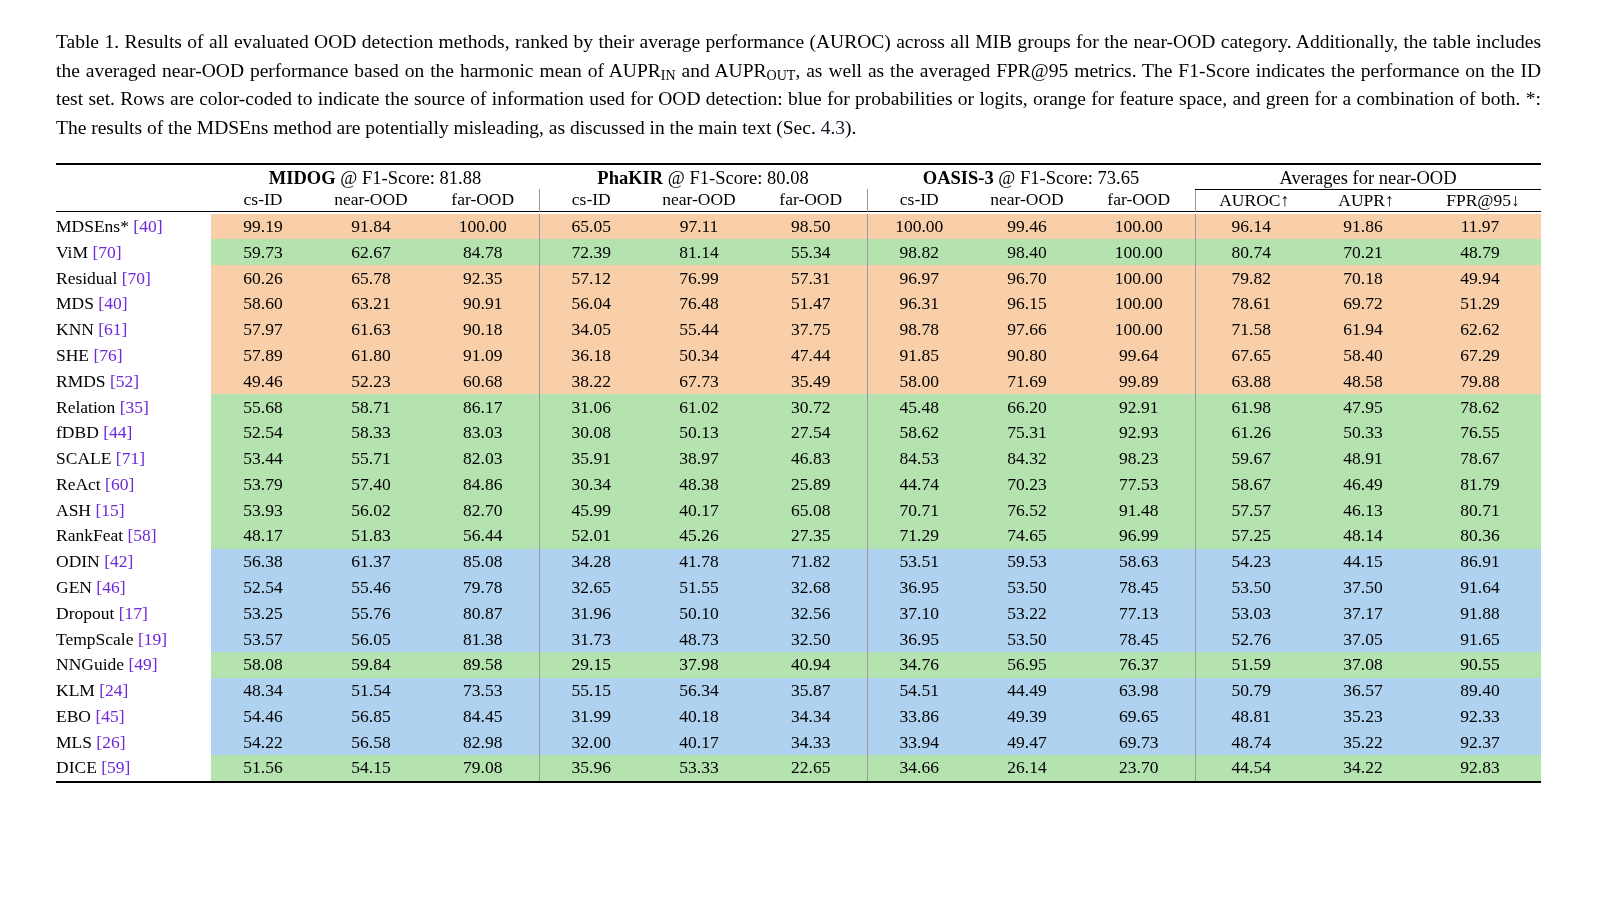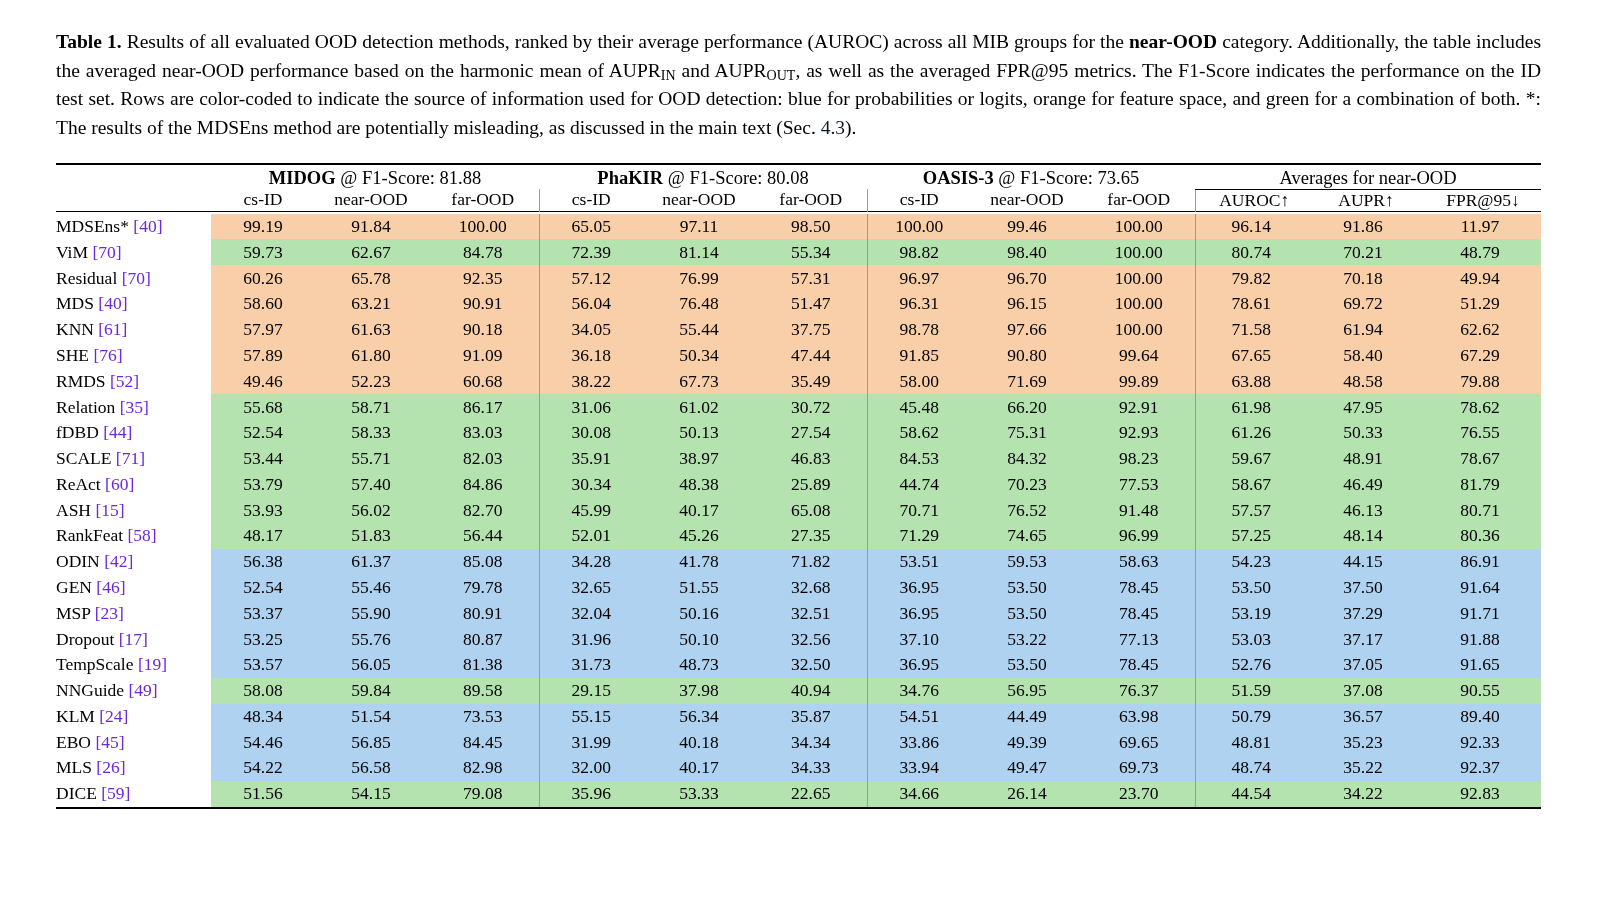--- a/index.html
+++ b/index.html
@@ -18,21 +18,21 @@
     padding: 28px 56px 0 56px;
     box-sizing: border-box;
   }
   .caption {
     font-size: 19.5px;
     line-height: 1.47;
     text-align: justify;
     text-justify: inter-word;
     margin-bottom: 20px;
   }
-  .caption .b { font-weight: bold; }
+  .caption .b { font-weight: normal; }
   .caption .ref { color: #0f172a; }
   .caption .sub { font-size: 0.72em; vertical-align: -0.22em; }
 
   table.main {
     border-collapse: collapse;
     width: 1485px;
     margin: 0 auto;
     font-size: 17.5px;
   }
   table.main td, table.main th {
@@ -369,35 +369,20 @@
           <td class="num">51.55</td>
           <td class="num">32.68</td>
           <td class="num sep-l">36.95</td>
           <td class="num">53.50</td>
           <td class="num">78.45</td>
           <td class="num sep-l">53.50</td>
           <td class="num">37.50</td>
           <td class="num">91.64</td>
         </tr>
         <tr class="data row-blue">
-          <td class="method"><span>MSP</span><span class="cite"> [23]</span></td>
-          <td class="num">53.37</td>
-          <td class="num">55.90</td>
-          <td class="num">80.91</td>
-          <td class="num sep-l">32.04</td>
-          <td class="num">50.16</td>
-          <td class="num">32.51</td>
-          <td class="num sep-l">36.95</td>
-          <td class="num">53.50</td>
-          <td class="num">78.45</td>
-          <td class="num sep-l">53.19</td>
-          <td class="num">37.29</td>
-          <td class="num">91.71</td>
-        </tr>
-        <tr class="data row-blue">
           <td class="method"><span>Dropout</span><span class="cite"> [17]</span></td>
           <td class="num">53.25</td>
           <td class="num">55.76</td>
           <td class="num">80.87</td>
           <td class="num sep-l">31.96</td>
           <td class="num">50.10</td>
           <td class="num">32.56</td>
           <td class="num sep-l">37.10</td>
           <td class="num">53.22</td>
           <td class="num">77.13</td>

